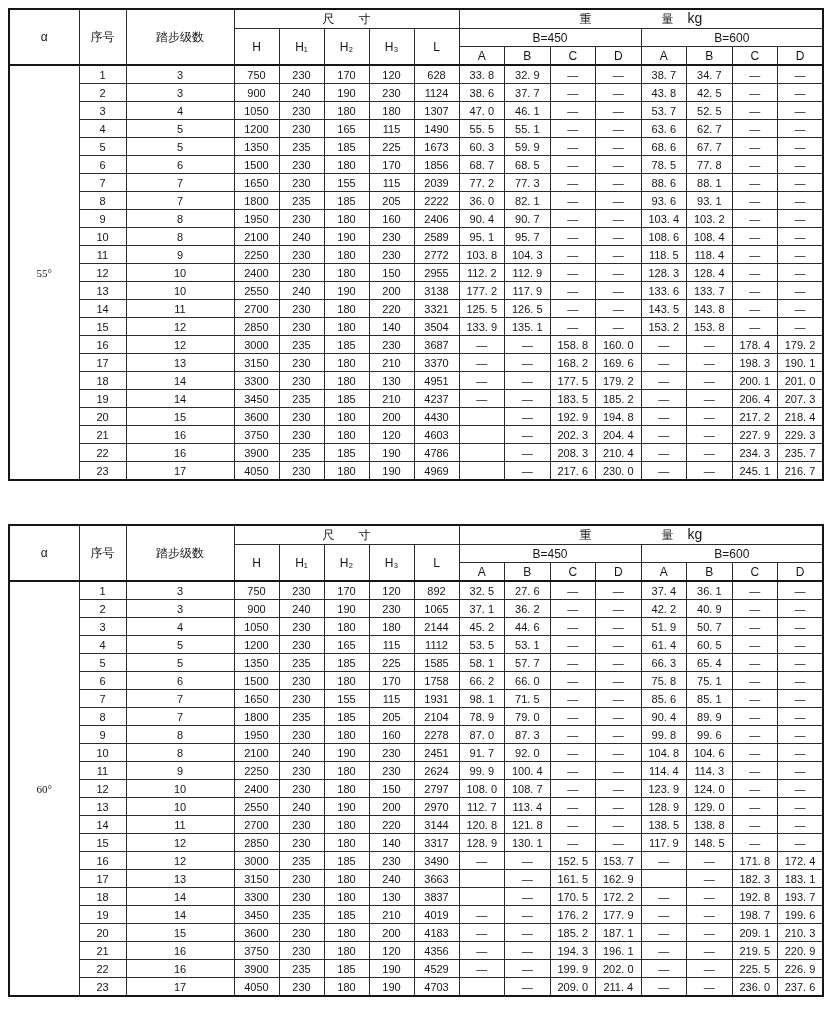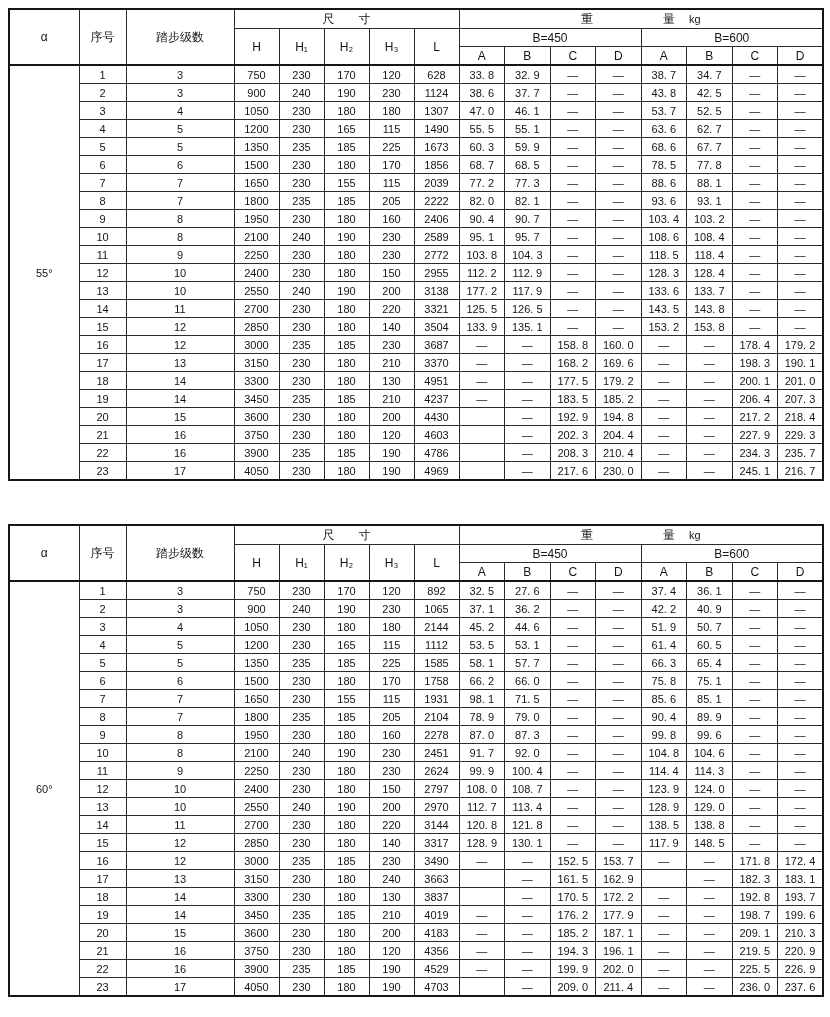--- a/index.html
+++ b/index.html
@@ -14,23 +14,23 @@
     border:2px solid #151515;
   }
   .spec th, .spec td {
     border:1px solid #2b2b2b; text-align:center; vertical-align:middle;
     padding:0; white-space:nowrap; overflow:hidden;
   }
   .spec thead { border-bottom:2px solid #151515; }
   .spec thead th { font-weight:normal; font-size:12px; height:17px;margin-top:22px; }
   .spec thead tr.hr1 th { height:18px; }
   .spec tbody td { font-size:11px; height:17px; }
-  .alpha-cell { font-size:12px; }
+  .alpha-cell { font-size:12px;font-family:Liberation Serif, serif; }
   .gap-a { margin-right:70px; }
-  .gap-b { margin-left:14px; font-size:11px; }
+  .gap-b { margin-left:14px; font-size:14px; }
   .gap-c { margin-right:24px; }
   .tbl-spacer { height:43px; }
   col.c-alpha { width:70px; }
   col.c-idx   { width:47px; }
   col.c-steps { width:108px; }
   col.c-dim   { width:45px; }
   col.c-w     { width:45.5px; }
 </style>
 </head>
 <body>
@@ -206,21 +206,21 @@
           <td>—</td>
         </tr>
         <tr>
           <td>8</td>
           <td>7</td>
           <td>1800</td>
           <td>235</td>
           <td>185</td>
           <td>205</td>
           <td>2222</td>
-          <td>82. 0</td>
+          <td>36. 0</td>
           <td>82. 1</td>
           <td>—</td>
           <td>—</td>
           <td>93. 6</td>
           <td>93. 1</td>
           <td>—</td>
           <td>—</td>
         </tr>
         <tr>
           <td>9</td>

